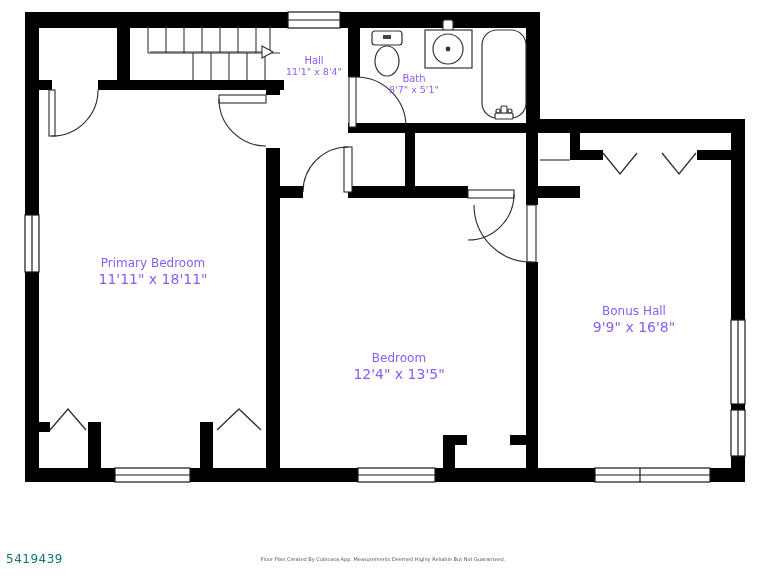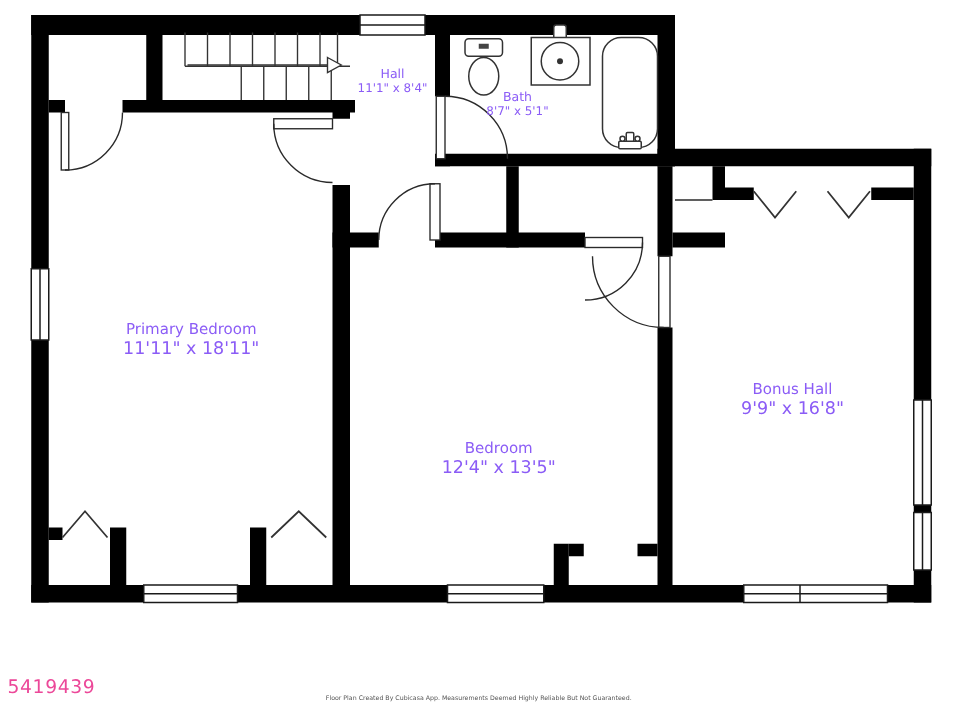--- a/index.html
+++ b/index.html
@@ -19,22 +19,22 @@
     white-space: nowrap;
     line-height: 1.15;
   }
   .room-label .room-name { display: block; }
   .room-label .room-dims { display: block; }
   .lbl-lg .room-name { font-size: 12px; }
   .lbl-lg .room-dims { font-size: 14px; }
   .lbl-sm .room-name { font-size: 10px; }
   .lbl-sm .room-dims { font-size: 9.5px; }
   #listing-number {
-    position: absolute; left: 6px; top: 540px;
-    font-size: 15px; color: #ec4899; letter-spacing: 0.5px;
+    position: absolute; left: 6px; top: 552px;
+    font-size: 12px; color: #0f766e; letter-spacing: 0.5px;
   }
   #disclaimer {
     position: absolute; left: 383px; top: 556px;
     transform: translateX(-50%);
     font-size: 5px; color: #555; white-space: nowrap;
   }
 </style>
 </head>
 <body>
 

